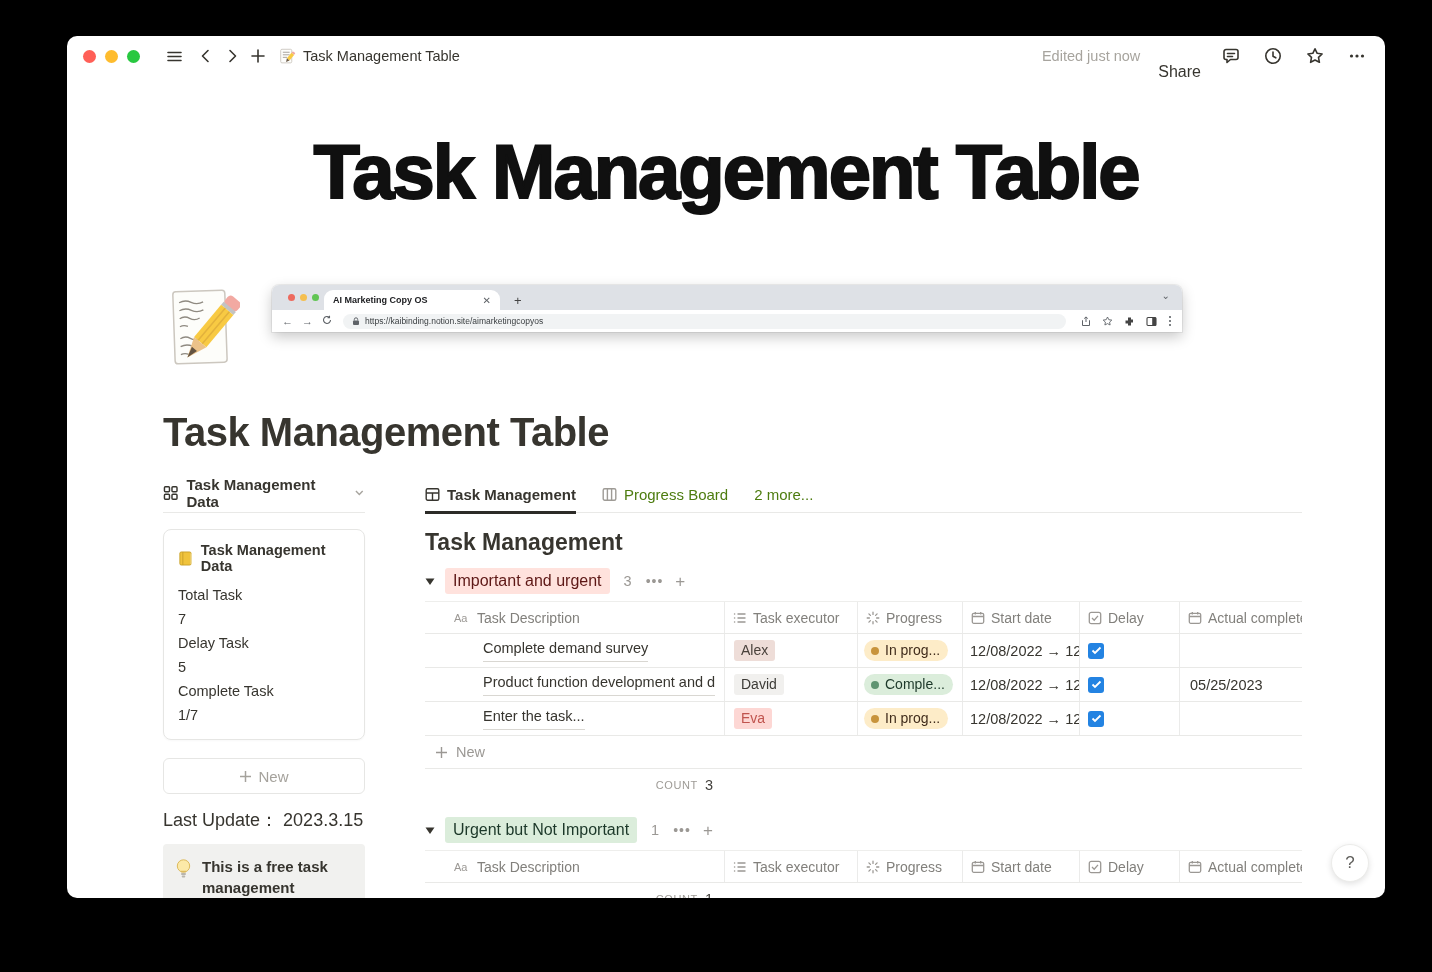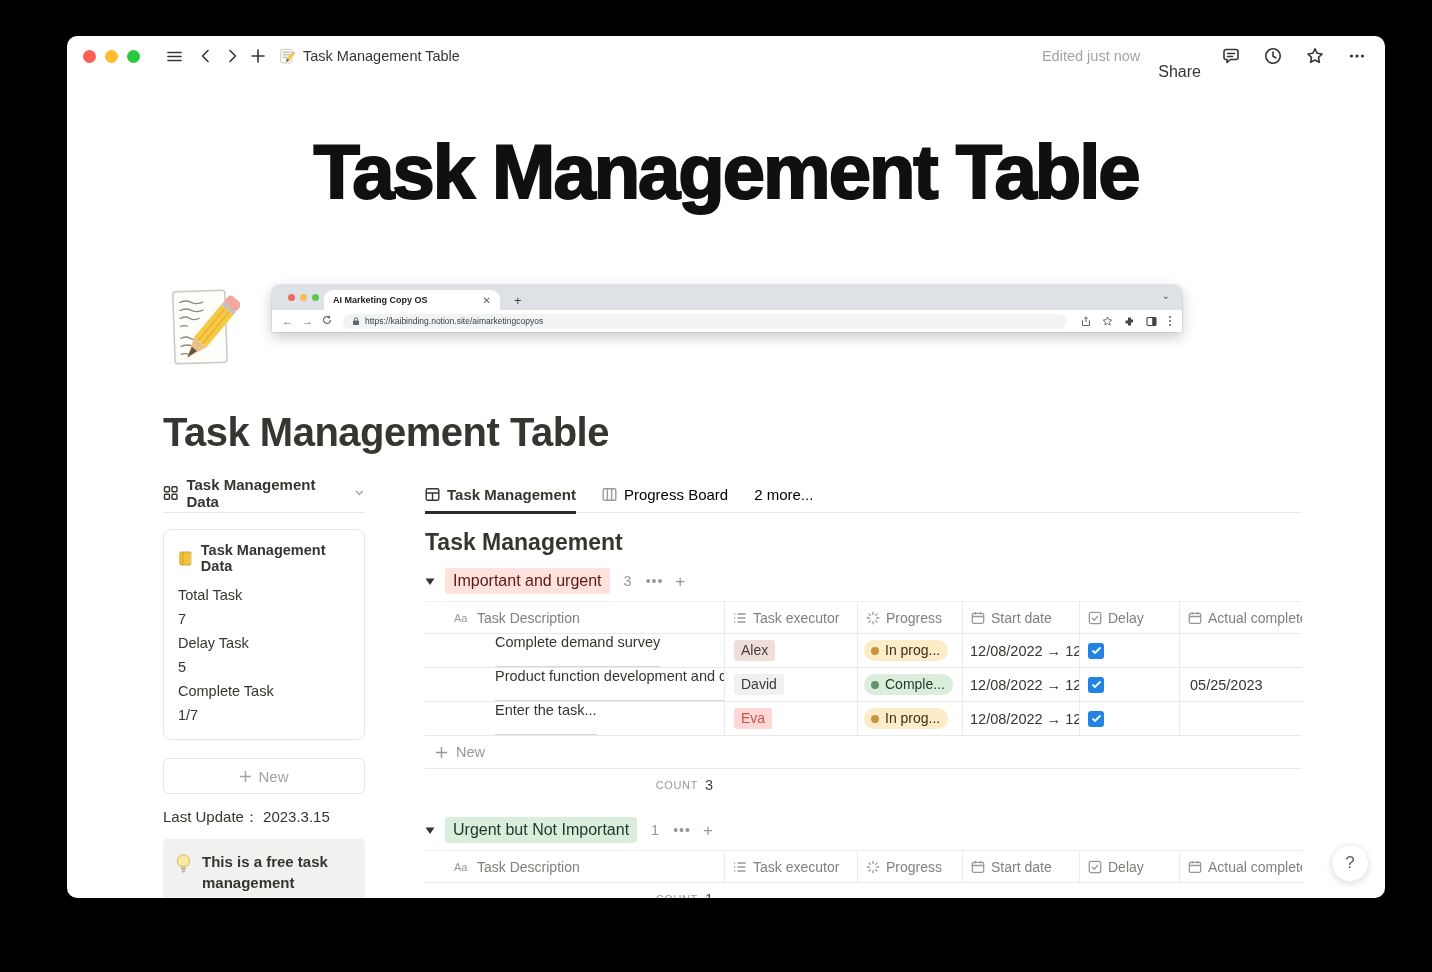--- a/index.html
+++ b/index.html
@@ -48,26 +48,26 @@
   .right-col{width:877px;flex:0 0 877px;}
   
   .view-selector{display:flex;align-items:center;gap:8px;font-size:15px;font-weight:bold;
     padding-bottom:9px;border-bottom:1px solid #e9e9e7;height:21px;}
   .view-selector .chev{color:#a7a49e;}
   .stats-card{margin-top:16px;border:1px solid #e6e6e4;border-radius:8px;padding:12px 14px;box-shadow:0 1px 2px rgba(0,0,0,.03);}
   .card-title{display:flex;align-items:center;gap:7px;font-size:14.5px;font-weight:bold;margin-bottom:9px;}
   .stat-line{font-size:14.5px;line-height:24px;white-space:nowrap;}
   .new-btn{margin-top:18px;height:34px;border:1px solid #e6e6e4;border-radius:6px;display:flex;
     align-items:center;justify-content:center;gap:6px;color:#a5a29c;font-size:15px;background:#fff;}
-  .last-update{margin-top:14px;font-size:15px;}
+  .last-update{margin-top:14px;font-size:18px;}
   .callout{margin-top:12px;background:#f1f1ef;border-radius:4px;padding:12px 12px 12px 12px;
     display:flex;gap:10px;font-size:15px;font-weight:bold;line-height:21px;}
   
   .tabs{display:flex;align-items:flex-end;gap:26px;border-bottom:1px solid #e9e9e7;height:30px;}
-  .tab{display:flex;align-items:center;gap:7px;font-size:15px;color:#000000;padding-bottom:9px;position:relative;}
+  .tab{display:flex;align-items:center;gap:7px;font-size:15px;color:#4d7c0f;padding-bottom:9px;position:relative;}
   .tab.active{color:#37352f;font-weight:600;}
   .tab.active::after{content:"";position:absolute;left:0;right:0;bottom:-1.5px;height:2.5px;background:#2c2b28;}
   .section-title{font-size:23px;font-weight:800;margin:14px 0 0 0;line-height:30px;}
   .group-hd{margin-top:11px;display:flex;align-items:center;height:26px;}
   .toggle{margin-right:10px;display:flex;}
   .gbadge{font-size:16px;font-weight:500;padding:4px 8px;border-radius:3px;line-height:18px;}
   .gbadge.red{background:#ffe2dd;color:#5d1715;}
   .gbadge.green{background:#dbeddb;color:#1c3829;}
   .gcount{color:#9b9894;font-size:14.5px;margin-left:14px;}
   .gdots{color:#9b9894;margin-left:14px;letter-spacing:1px;font-size:14px;}
@@ -75,21 +75,21 @@
   .tbl{margin-top:7px;width:877px;overflow:hidden;}
   .trow{display:grid;grid-template-columns:300px 133px 105px 117px 100px 150px;width:905px;}
   .hrow{border-top:1px solid #eeeeec;border-bottom:1px solid #e9e9e7;height:31px;}
   .drow{border-bottom:1px solid #e9e9e7;height:33px;}
   .cell{display:flex;align-items:center;overflow:hidden;white-space:nowrap;border-right:1px solid #ebebea;}
   .cell:last-child{border-right:none;}
   .hcell{color:#82807c;font-size:14px;gap:6px;padding-left:8px;}
   .hcell.first{padding-left:29px;}
   .hcell svg{flex:0 0 auto;}
   .desc-cell{padding-left:58px;font-size:14.5px;}
-  .desc-text{border-bottom:1px solid #d9d7d2;padding-bottom:16px;margin-left:12px;}
+  .desc-text{border-bottom:1px solid #d9d7d2;padding-bottom:5px;}
   .exec-cell{padding-left:9px;text-align:right;}
   .prog-cell{padding-left:6px;}
   .date-cell{padding-left:7px;font-size:14.5px;}
   .delay-cell{padding-left:8px;}
   .actual-cell{padding-left:10px;font-size:14.5px;}
   .chip{font-size:14px;padding:1px 7px;border-radius:3px;line-height:19px;}
   .chip.rose{background:#eeddd8;color:#49413b;}
   .chip.gray{background:#f1f0ee;color:#3c3a36;}
   .chip.pink{background:#fdd7d4;color:#c0544e;}
   .status{display:flex;align-items:center;gap:6px;font-size:14px;padding:1px 8px 1px 7px;border-radius:11px;line-height:19px;}

